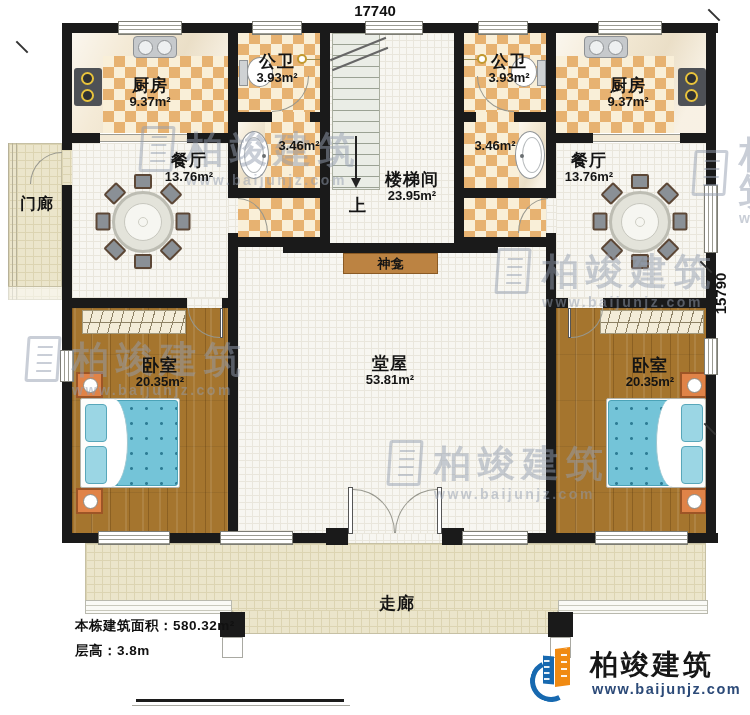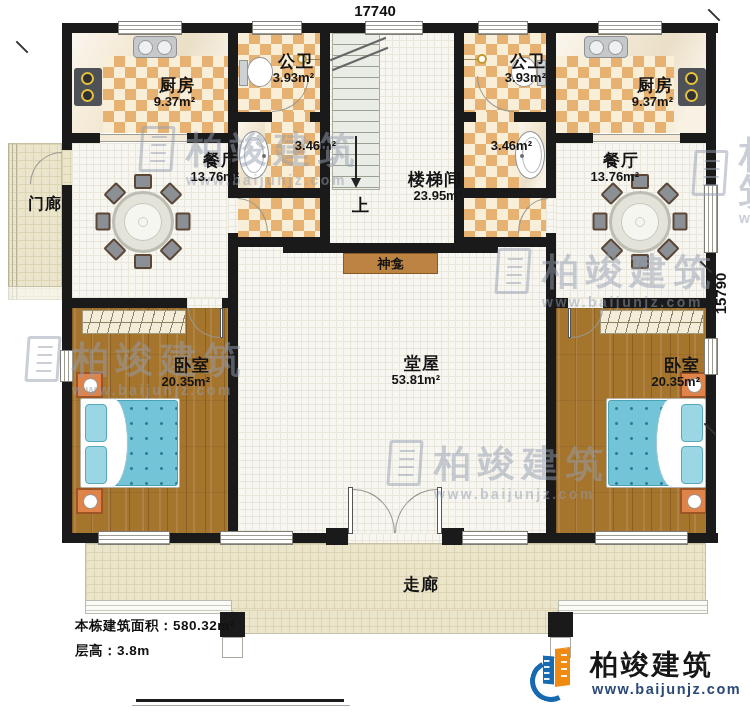--- a/index.html
+++ b/index.html
@@ -37,21 +37,21 @@
   .winv { position:absolute; width:14px; background-color:#fff; border:1px solid #7d7d75;
     background-image: repeating-linear-gradient(90deg, transparent 0 3px, #9b9b92 3px 4px); }
 
   .arc { position:absolute; border:0 solid #97978e; }
   .arc.tl { border-top-width:1.5px; border-left-width:1.5px; border-top-left-radius:100%; }
   .arc.tr { border-top-width:1.5px; border-right-width:1.5px; border-top-right-radius:100%; }
   .arc.bl { border-bottom-width:1.5px; border-left-width:1.5px; border-bottom-left-radius:100%; }
   .arc.br { border-bottom-width:1.5px; border-right-width:1.5px; border-bottom-right-radius:100%; }
   .leaf { position:absolute; background:#fff; border:1px solid #555; }
 
-  .rlabel { position:absolute; text-align:right; color:#141414; font-weight:700; line-height:1.12; white-space:nowrap; }
+  .rlabel { position:absolute; text-align:center; color:#141414; font-weight:700; line-height:1.12; white-space:nowrap; }
   .rlabel .nm { font-size:17px; letter-spacing:1px; }
   .rlabel .ar { font-size:13px; letter-spacing:0; }
 
   .chair { position:absolute; width:18px; height:15px; background:#8a9096; border:2px solid #5c4736; border-radius:2px; }
   .dtable { position:absolute; width:62px; height:62px; border-radius:50%; background:#e3e3da; border:3px solid #bdbdb3; }
   .dtable .in1 { position:absolute; left:9px; top:9px; width:38px; height:38px; border-radius:50%; background:#f6f6f1; border:1px solid #c8c8bf; }
   .dtable .in2 { position:absolute; left:23px; top:23px; width:10px; height:10px; border-radius:50%; border:1px solid #cfcfc5; }
 
   .nstand { position:absolute; width:27px; height:26px; background:#e08348; border:2px solid #9d5526; }
   .nstand .knob { position:absolute; left:5px; top:4px; width:15px; height:15px; border-radius:50%; background:#fff; border:1.5px solid #8d8d86; }
@@ -367,21 +367,21 @@
     <div class="nm">卧室</div>
     <div class="ar">20.35m²</div>
   </div>
   <div class="rlabel" style="left:600px; top:356px; width:100px;">
     <div class="nm">卧室</div>
     <div class="ar">20.35m²</div>
   </div>
   <div class="rlabel" style="left:12px; top:195px; width:50px;">
     <div class="nm" style="font-size:16px;">门廊</div>
   </div>
-  <div class="rlabel" style="left:355px; top:575px; width:84px;">
+  <div class="rlabel" style="left:355px; top:594px; width:84px;">
     <div class="nm">走廊</div>
   </div>
 
   <div class="dim" style="left:330px; top:2px; width:90px;">17740</div>
   <div class="dim" style="left:688px; top:285px; width:64px; transform:rotate(-90deg);">15790</div>
   <div class="tick" style="left:14px; top:46px;"></div>
   <div class="tick" style="left:706px; top:14px;"></div>
   <div class="tick" style="left:698px; top:266px;"></div>
   <div class="tick" style="left:702px; top:428px;"></div>
 

